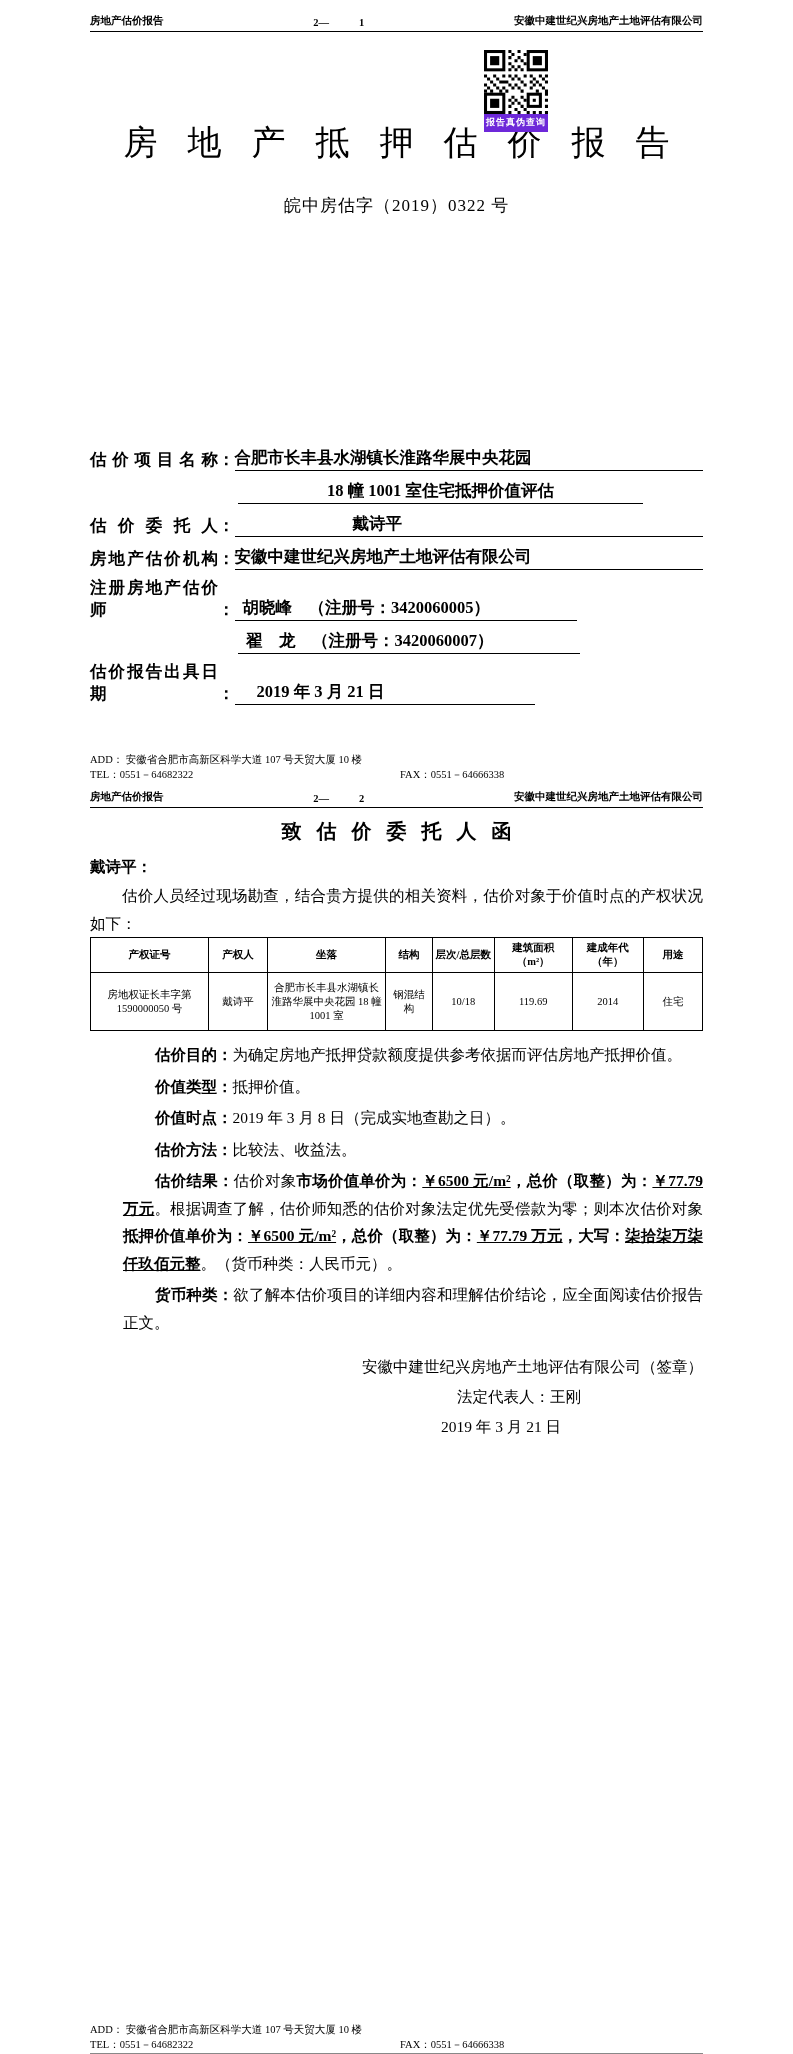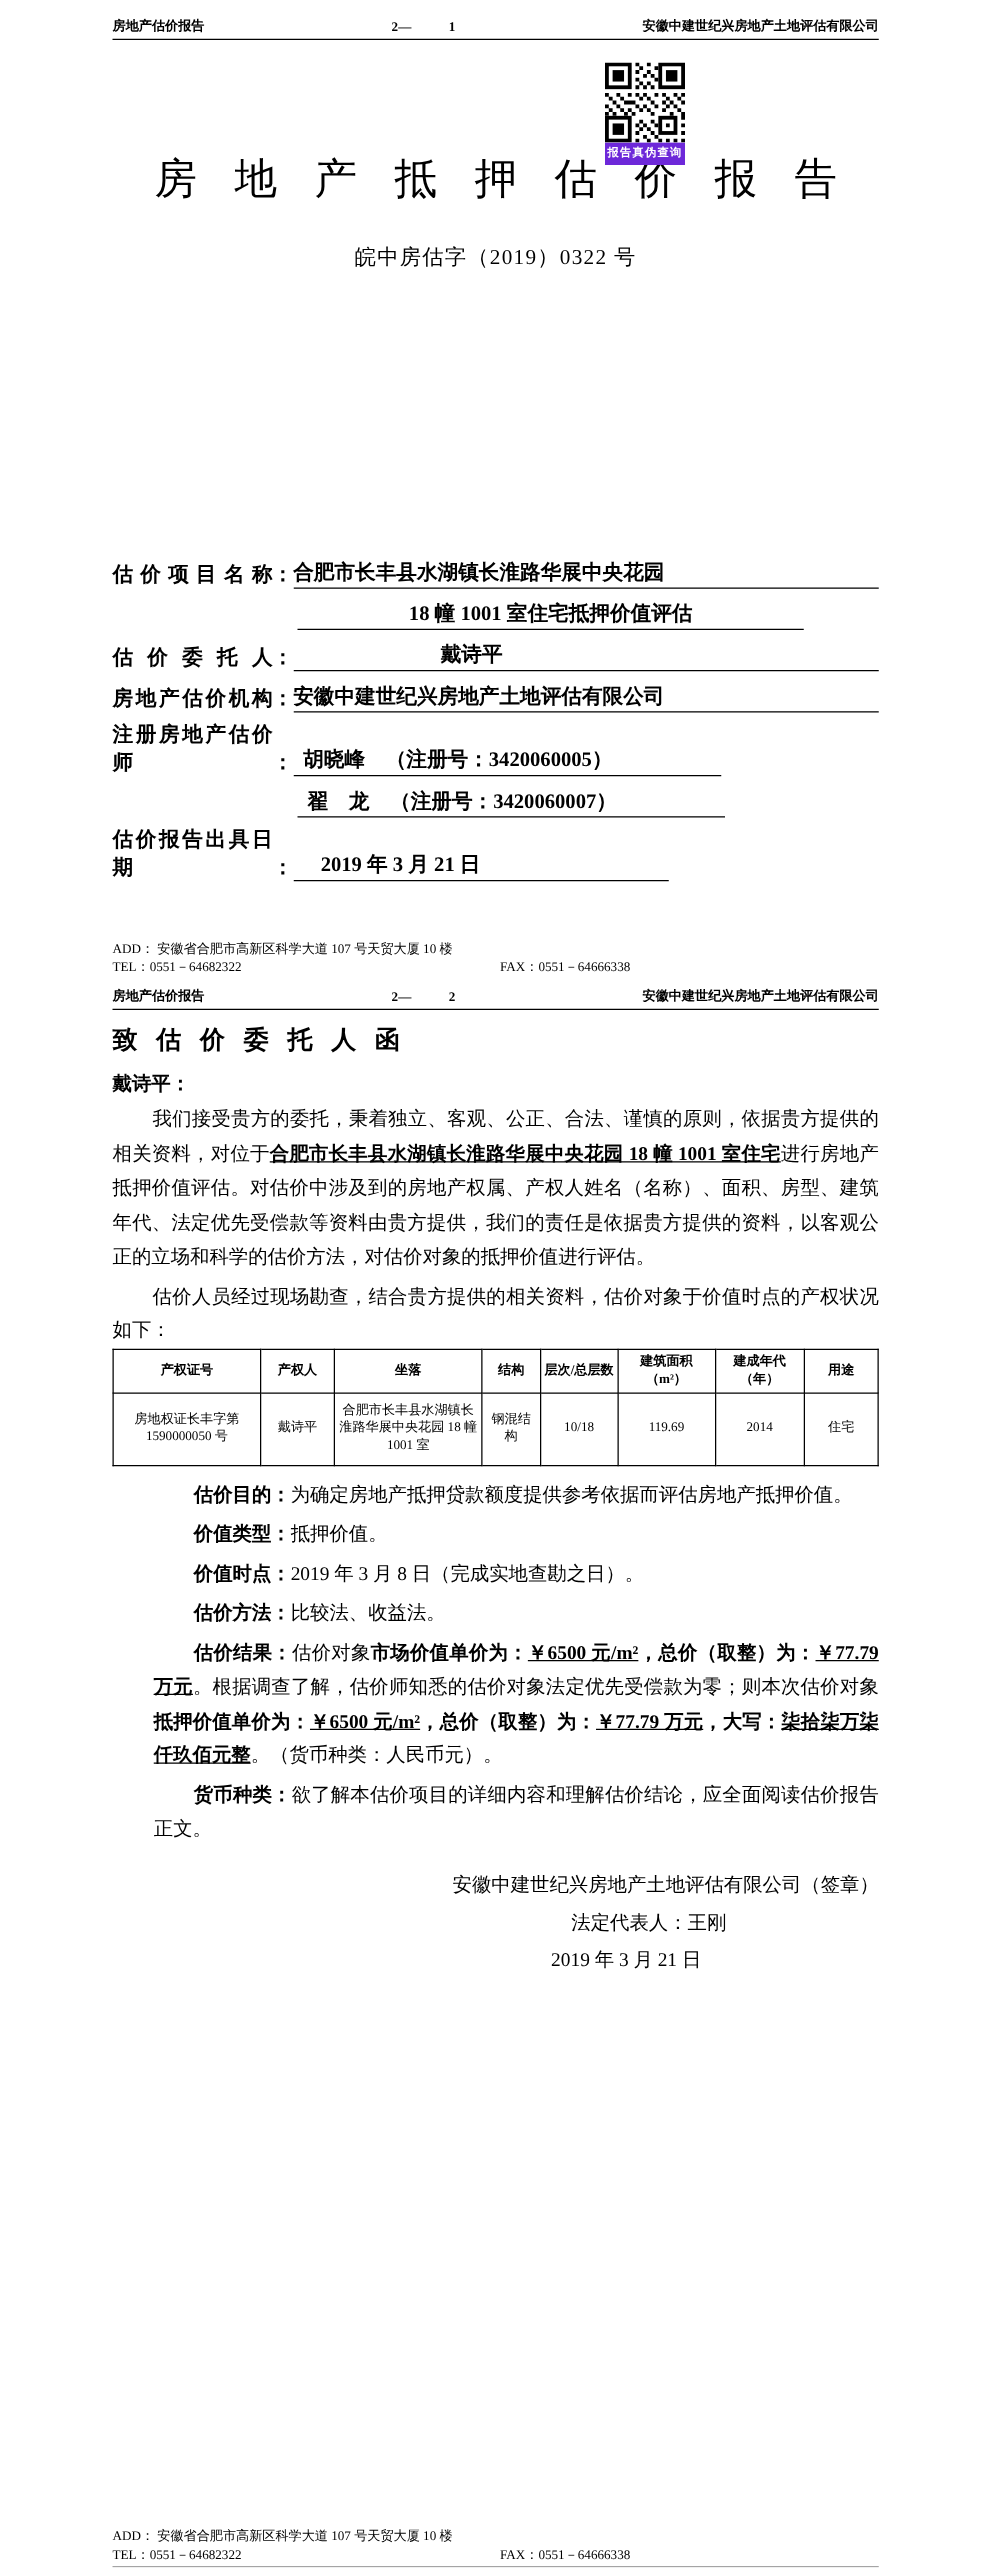--- a/index.html
+++ b/index.html
@@ -35,21 +35,21 @@
   .fv-client { flex:1; padding-left:118px; }
   .fv-w340 { width:342px; padding-left:8px; }
   .fv-w300 { width:300px; padding-left:22px; }
   .fv-center { flex:1; text-align:center; margin-right:60px; }
 
   .page-footer { position:absolute; left:90px; right:90px; bottom:2px;
                  font-size:10.5px; line-height:15px; }
   .pf-row2 { display:flex; }
   .pf-tel { width:310px; flex:none; }
 
-  .letter-title-wrap { margin-top:10px; }
+  .letter-title-wrap { text-align:center; margin-top:10px; }
   .letter-title { display:inline-block; font-size:20px; font-weight:bold;
                   letter-spacing:15px; margin-right:-15px; white-space:nowrap; }
   .salutation { font-size:15.5px; font-weight:bold; margin-top:12px; }
   .para { font-size:15.5px; line-height:27.5px; text-align:justify; text-indent:32px; margin-top:4px; }
   .seg-b { font-weight:bold; }
   .seg-u { text-decoration:underline; }
 
   table.props { width:100%; border-collapse:collapse; table-layout:fixed;
                 font-size:10.5px; }
   table.props th, table.props td { border:1px solid #000; text-align:center;
@@ -173,21 +173,20 @@
       </span>
       <span>安徽中建世纪兴房地产土地评估有限公司</span>
     </div>
 
     <div class="letter-title-wrap">
       <span class="letter-title">致估价委托人函</span>
     </div>
 
     <div class="salutation">戴诗平：</div>
 
-    <p class="para"><span>我们接受贵方的委托，秉着独立、客观、公正、合法、谨慎的原则，依据贵方提供的相关资料，对位于</span><span class="seg-b seg-u">合肥市长丰县水湖镇长淮路华展中央花园 18 幢 1001 室住宅</span><span>进行房地产抵押价值评估。对估价中涉及到的房地产权属、产权人姓名（名称）、面积、房型、建筑年代、法定优先受偿款等资料由贵方提供，我们的责任是依据贵方提供的资料，以客观公正的立场和科学的估价方法，对估价对象的抵押价值进行评估。</span></p>
     <p class="para">估价人员经过现场勘查，结合贵方提供的相关资料，估价对象于价值时点的产权状况如下：</p>
 
     <table class="props">
       <colgroup>
         <col style="width:19%">
           <col style="width:9.5%">
           <col style="width:19%">
           <col style="width:7.5%">
         <col style="width:10%">
           <col style="width:12.5%">

